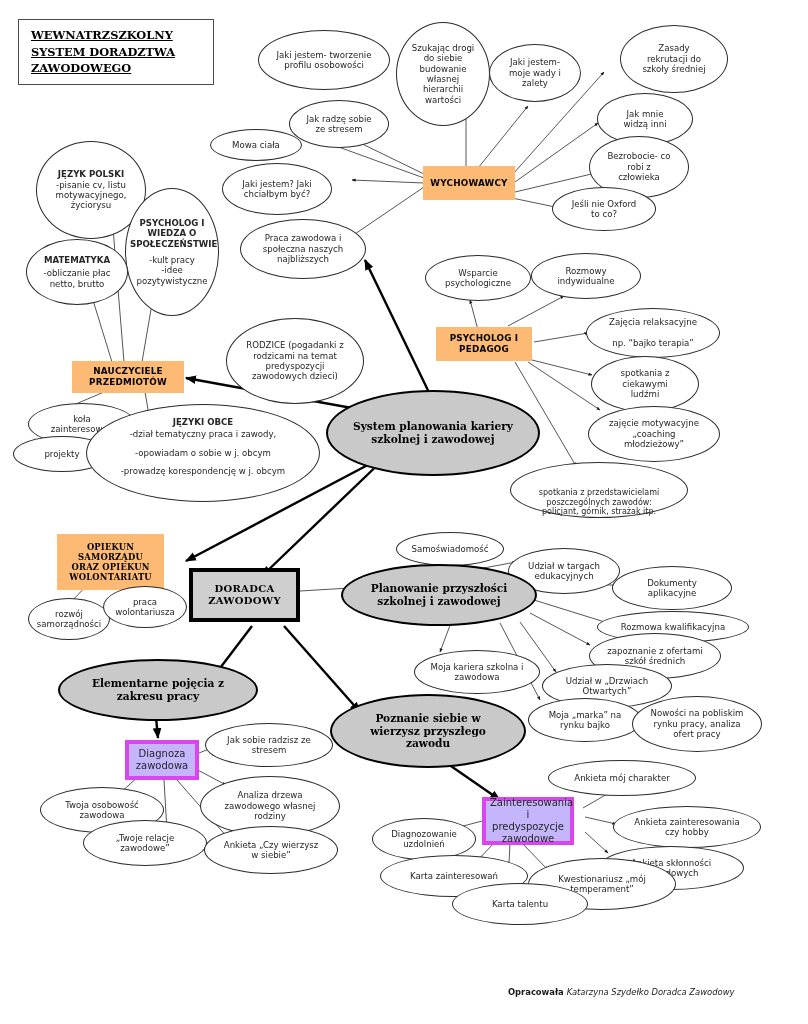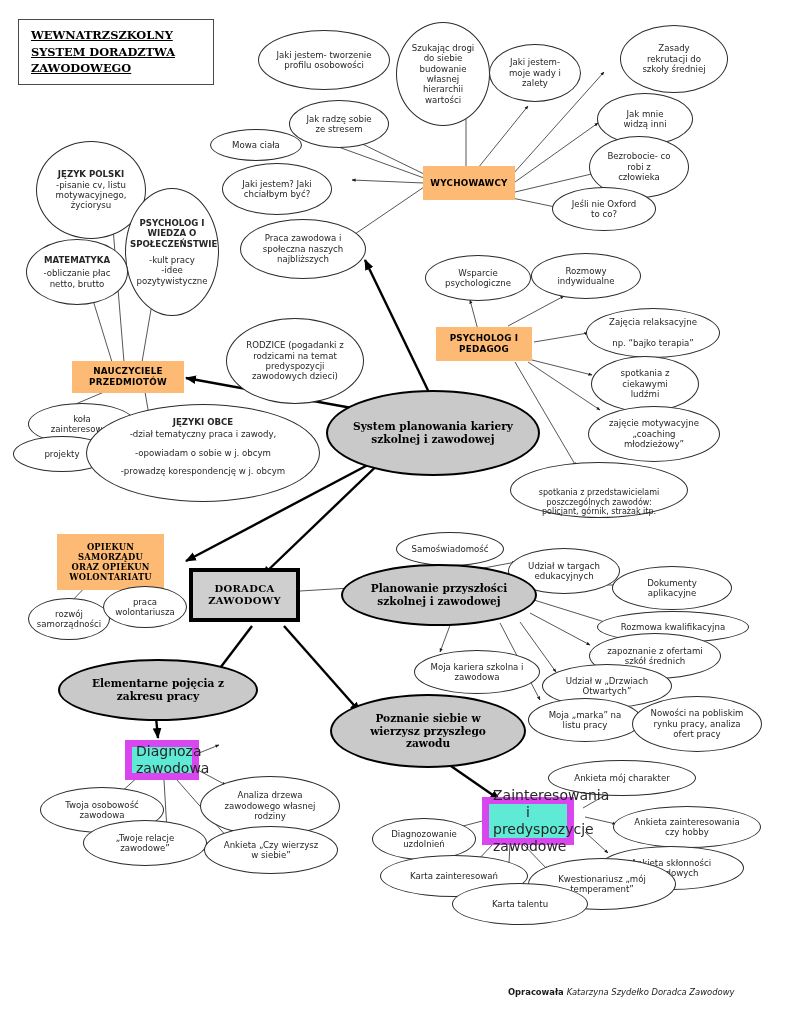--- a/index.html
+++ b/index.html
@@ -77,23 +77,23 @@
     border:4px solid #000;
     font-family:"DejaVu Serif","Liberation Serif",serif;
     font-weight:bold;
     font-size:10px;
     letter-spacing:.3px;
     color:#000;
     z-index:7;
   }
   
   .box-white{
-    background:#5eead4;
-    border:7px solid #d946ef;
-    font-size:14px;
+    background:#c4b5fd;
+    border:4px solid #d946ef;
+    font-size:10px;
     color:#262626;
     z-index:6;
   }
   
   .hdr{font-weight:bold;}
   
   #title-box{
     position:absolute;
     left:18px;top:19px;
     width:196px;height:66px;
@@ -401,20 +401,24 @@
   <div class="node ell-main" style="left:58px;top:659px;width:200px;height:62px;">
     <span class="txt">Elementarne pojęcia z
 zakresu pracy</span>
   </div>
 
   <div class="node box-white" style="left:125px;top:740px;width:74px;height:40px;">
     <span class="txt">Diagnoza
 zawodowa</span>
   </div>
 
+  <div class="node ell" style="left:205px;top:723px;width:128px;height:44px;">
+    <span class="txt">Jak sobie radzisz ze
+stresem</span>
+  </div>
 
   <div class="node ell" style="left:200px;top:776px;width:140px;height:60px;">
     <span class="txt">Analiza drzewa
 zawodowego własnej
 rodziny</span>
   </div>
 
   <div class="node ell" style="left:40px;top:787px;width:124px;height:46px;">
     <span class="txt">Twoja osobowość
 zawodowa</span>
@@ -463,21 +467,21 @@
 zawodowa</span>
   </div>
 
   <div class="node ell" style="left:542px;top:664px;width:130px;height:44px;">
     <span class="txt">Udział w „Drzwiach
 Otwartych”</span>
   </div>
 
   <div class="node ell" style="left:528px;top:698px;width:114px;height:44px;">
     <span class="txt">Moja „marka” na
-listu pracy</span>
+rynku bajko</span>
   </div>
 
   <div class="node ell" style="left:632px;top:696px;width:130px;height:56px;">
     <span class="txt">Nowości na pobliskim
 rynku pracy, analiza
 ofert pracy</span>
   </div>
 
   <div class="node ell-main" style="left:330px;top:694px;width:196px;height:74px;">
     <span class="txt">Poznanie siebie w

